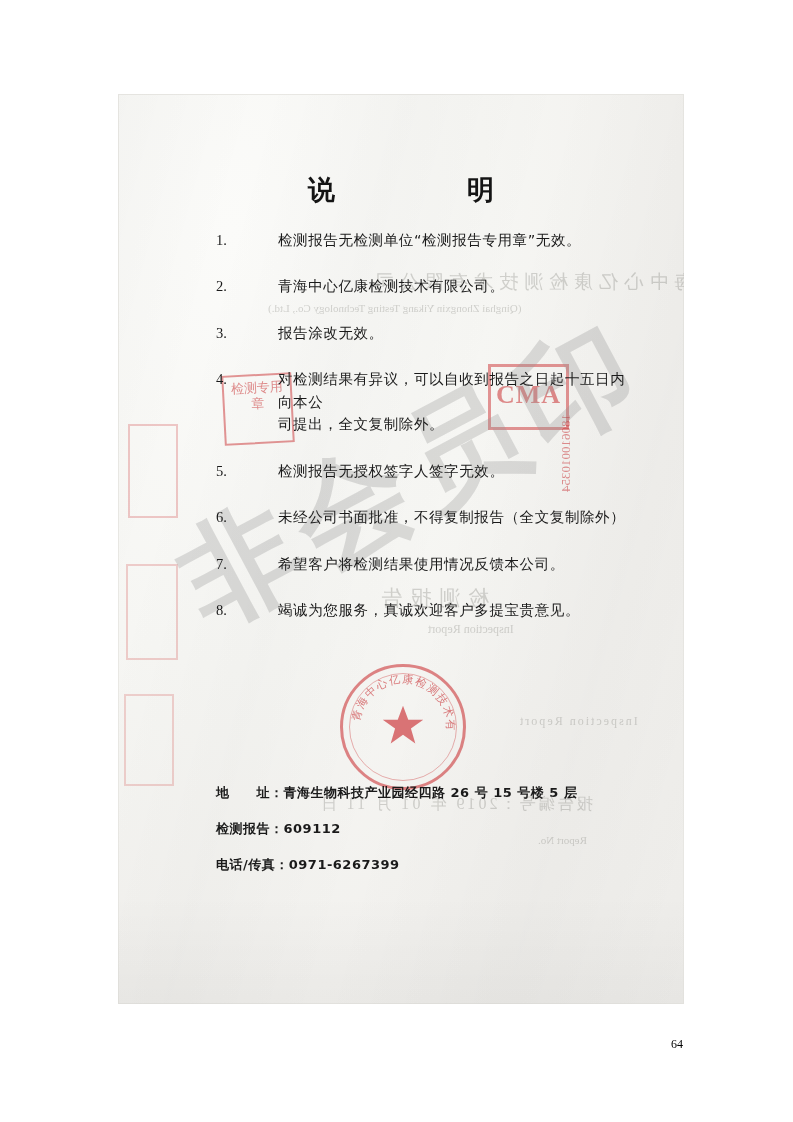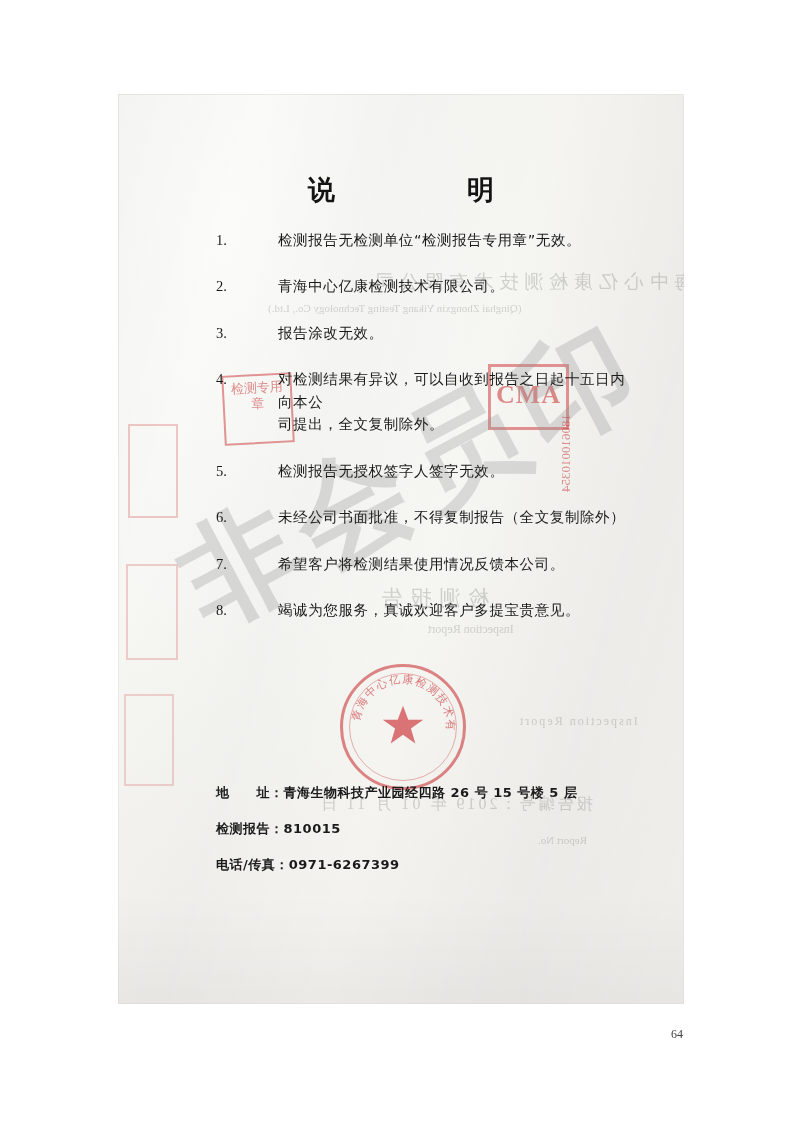--- a/index.html
+++ b/index.html
@@ -167,23 +167,23 @@
     white-space: nowrap;
   }
   .footer .mail {
     font-family: "Liberation Serif", serif;
     letter-spacing: 0.3px;
   }
 
   .page-number {
     position: absolute;
     right: 110px;
-    bottom: 80px;
+    bottom: 70px;
     font-size: 12px;
-    color: #404040;
+    color: #000000;
     font-family: "Liberation Serif", serif;
   }
 </style>
 </head>
 <body>
 
 <div class="page">
   <div class="scan">
 
     <div class="bleed" style="left:250px; top:175px; font-size:19px; letter-spacing:6px;">青海中心亿康检测技术有限公司</div>
@@ -273,21 +273,21 @@
           <span class="txt">竭诚为您服务，真诚欢迎客户多提宝贵意见。</span>
         </div>
 
       </div>
 
       <div class="footer">
         <div class="frow">
           <span>地　　址：</span><span>青海生物科技产业园经四路 26 号 15 号楼 5 层</span>
         </div>
         <div class="frow">
-          <span>检测报告：</span><span>810015</span>
+          <span>检测报告：</span><span>609112</span>
         </div>
         <div class="frow">
           <span>电话/传真：</span><span>0971-6267399</span>
         </div>
       </div>
 
     </div>
   </div>
 
   <div class="page-number">64</div>

